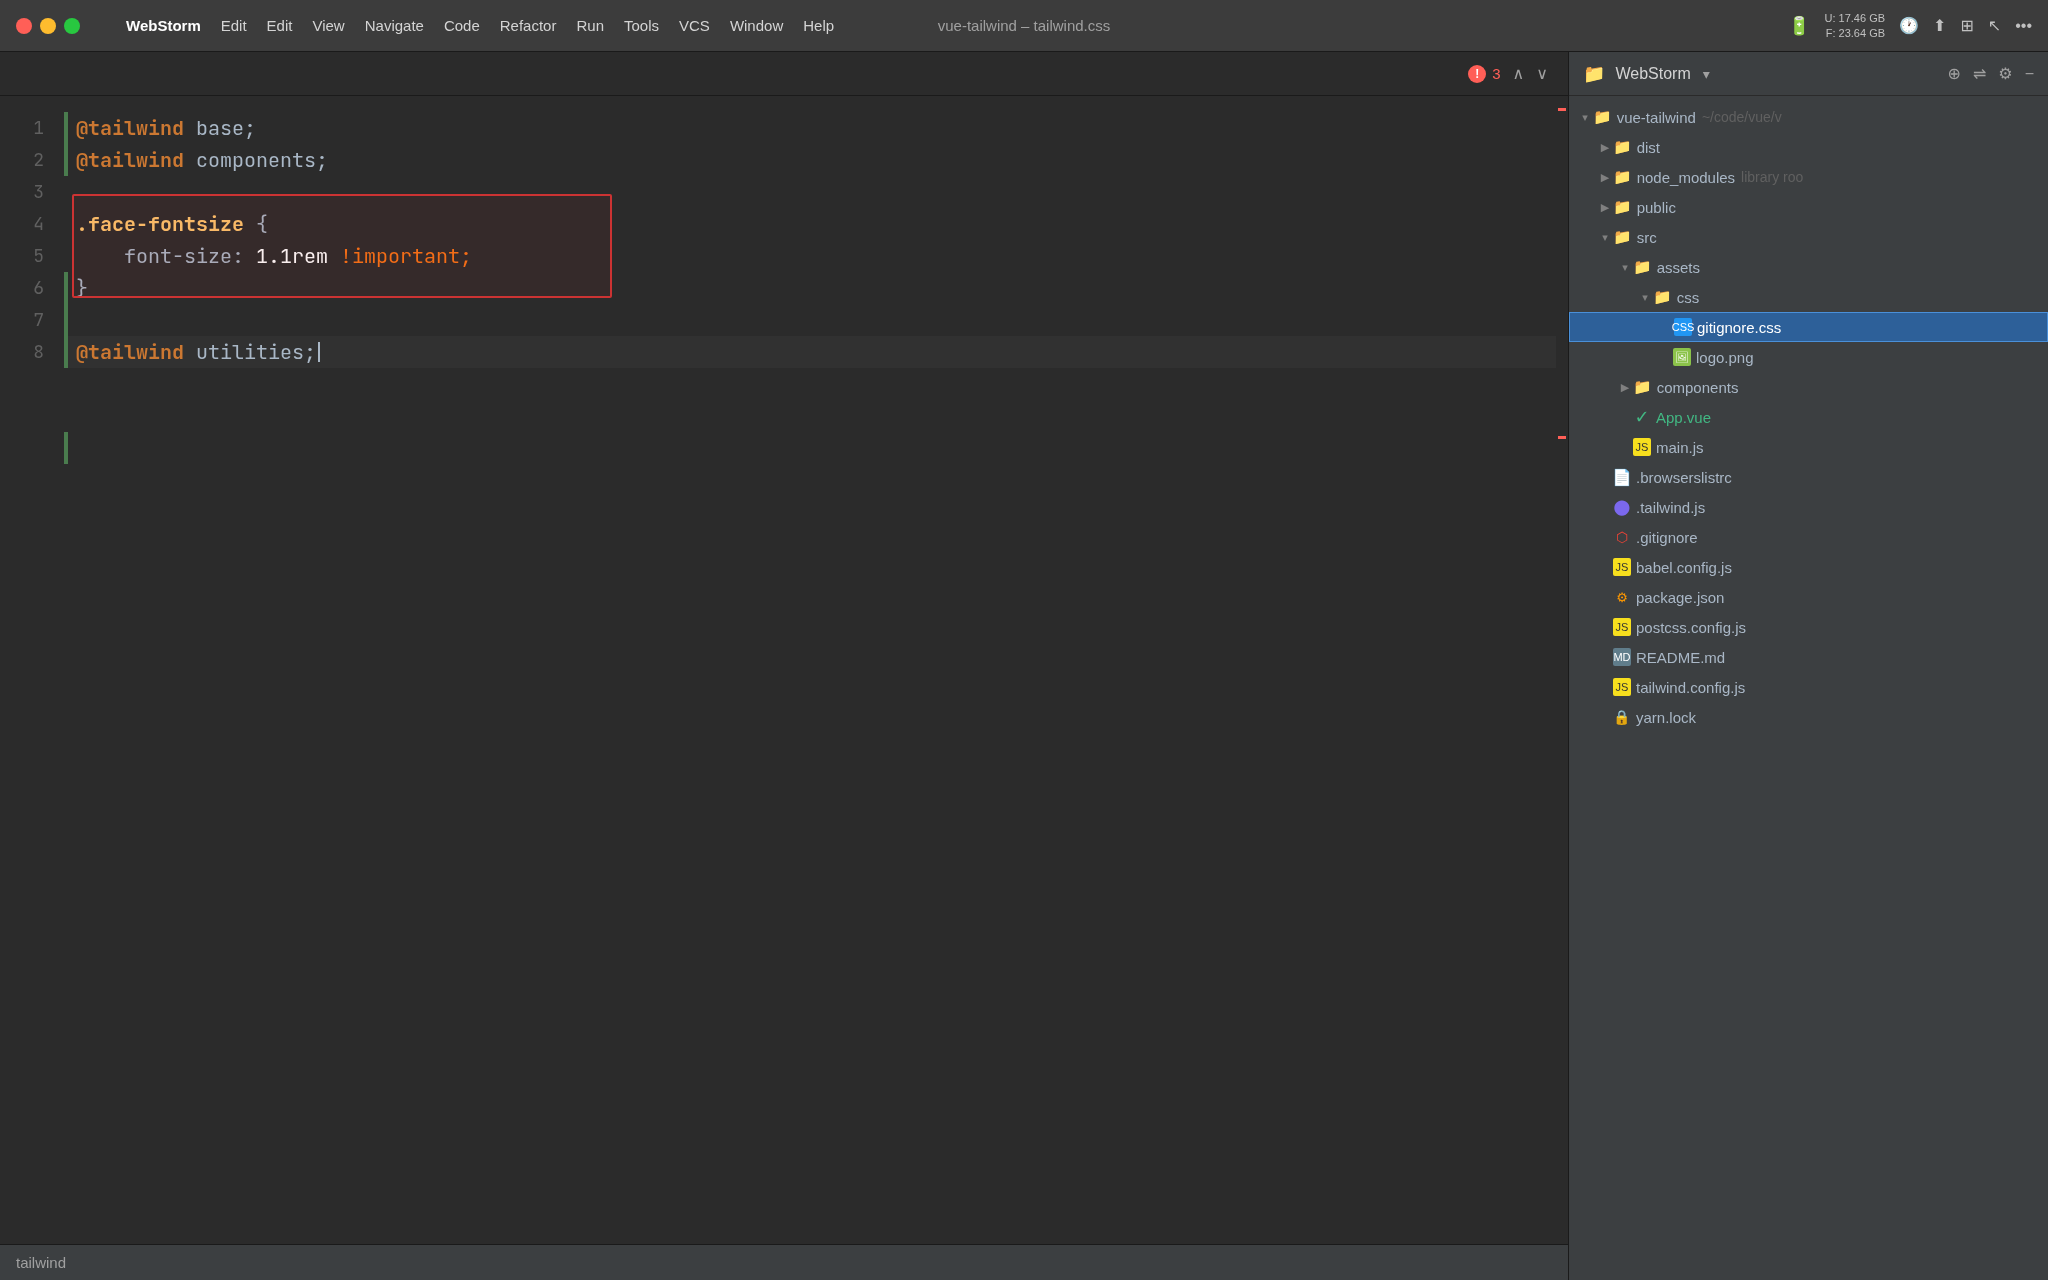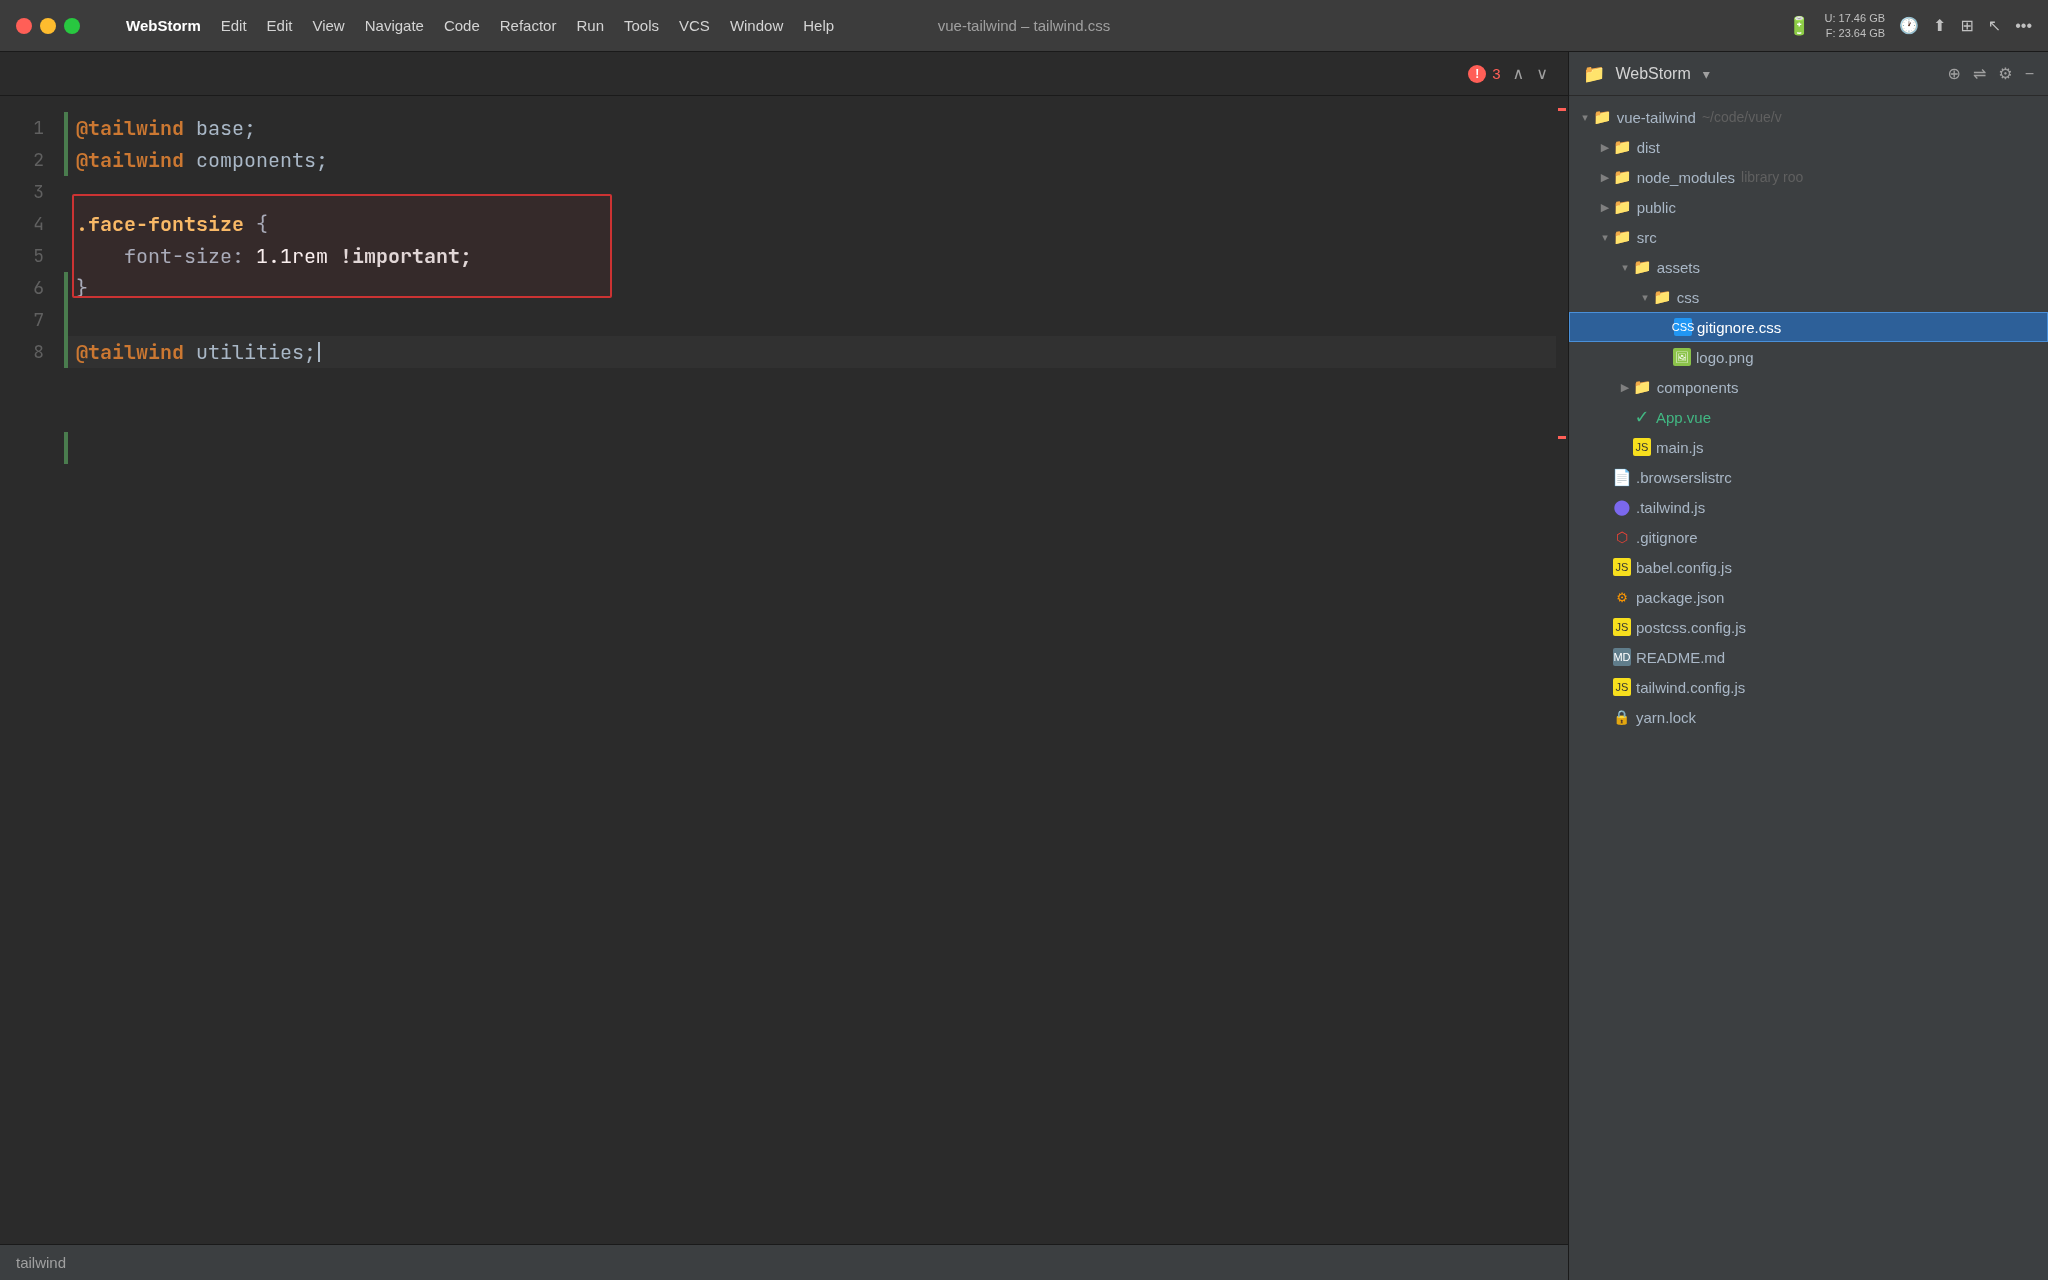--- a/index.html
+++ b/index.html
@@ -200,21 +200,21 @@
       border-radius: 2px;
       pointer-events: none;
     }
 
     
     .kw-at { color: #cc7832; font-weight: bold; }
     .kw-value { color: #a9b7c6; }
     .kw-selector { color: #ffc66d; font-weight: bold; }
     .kw-property { color: #a9b7c6; }
     .kw-number { color: #ffffff; }
-    .kw-important { color: #e5e5e5; font-weight: bold; }
+    .kw-important { color: #f97316; }
     .kw-brace { color: #a9b7c6; }
     .cursor-line { background: rgba(255,255,255,0.03); }
 
     
     .right-scrollbar {
       width: 12px;
       background: #2b2b2b;
       position: relative;
     }
     .scroll-error-marker {

